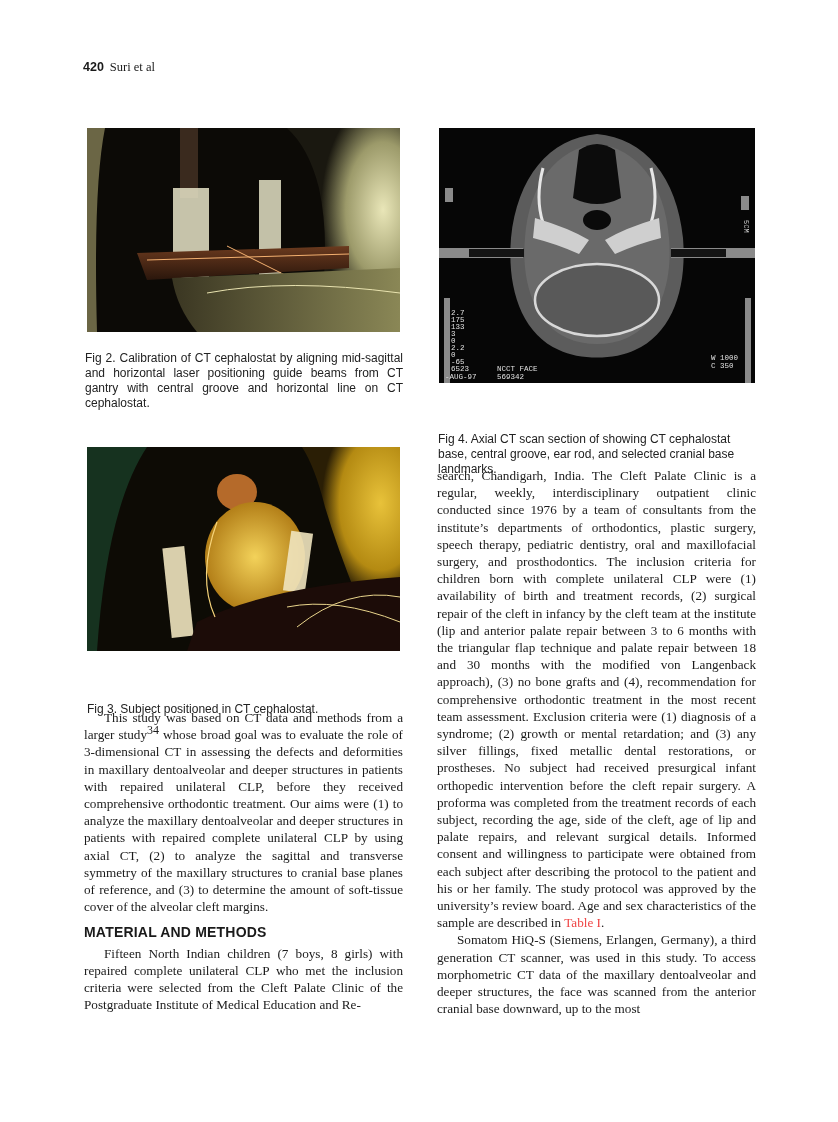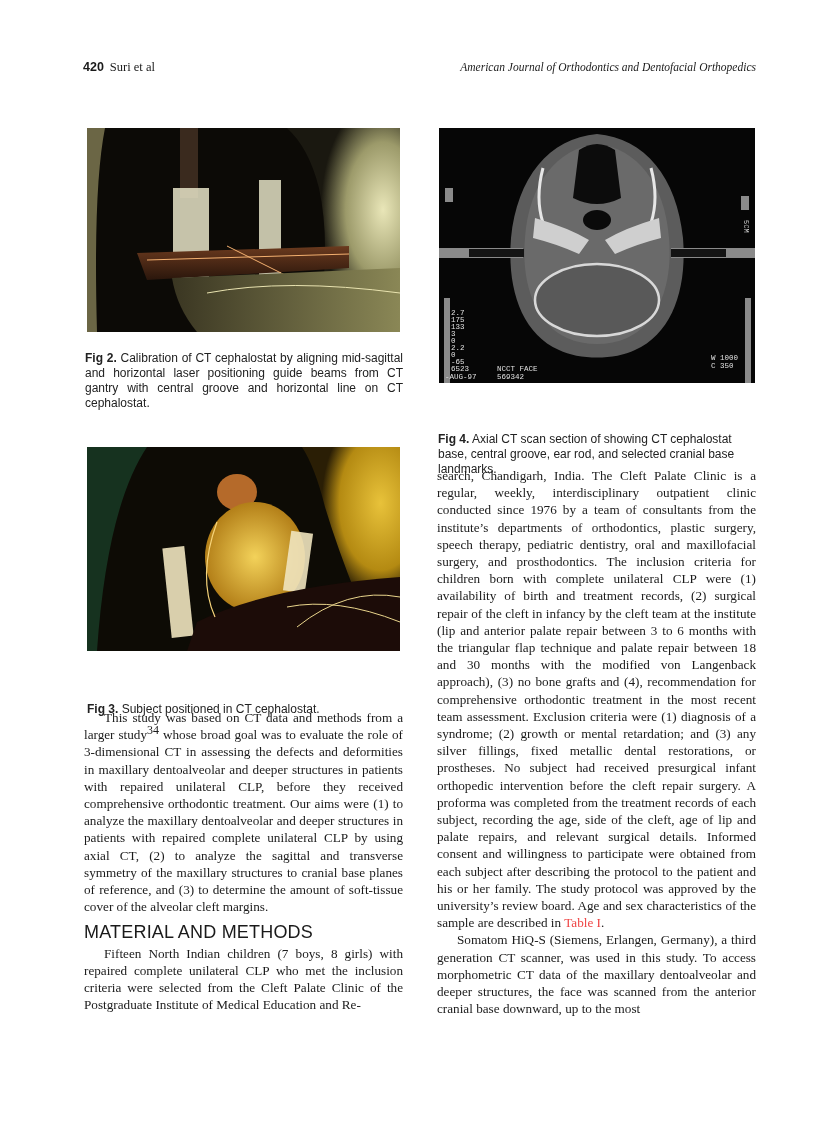--- a/index.html
+++ b/index.html
@@ -9,42 +9,41 @@
   .hdr-left .pg { font-family: "Liberation Sans", sans-serif; font-weight: bold; margin-right: 6px; }
   .hdr-left .auth { font-family: "Liberation Serif", serif; }
   .hdr-right { position: absolute; right: 82px; top: 60px; text-align: right; font-family: "Liberation Serif", serif; font-style: italic; font-size: 11.5px; line-height: 15px; }
 
   .fig { position: absolute; overflow: hidden; }
   #fig2 { left: 87px; top: 128px; width: 313px; height: 204px; background: #0b0a07; }
   #fig3 { left: 87px; top: 447px; width: 313px; height: 204px; background: #0d0b05; }
   #fig4 { left: 439px; top: 128px; width: 316px; height: 255px; background: #7dd3fc; }
 
   .caption { position: absolute; font-family: "Liberation Sans", sans-serif; font-size: 12px; line-height: 15px; color: #222; }
-  .caption b { font-weight: bold; }
+  .caption b { font-weight: normal; }
   #cap2 { left: 85px; top: 351px; width: 318px; text-align: justify; }
   #cap3 { left: 87px; top: 702px; width: 313px; text-align: left; }
   #cap4 { left: 438px; top: 401px; width: 320px; margin-top: 31px; }
 
   .col { position: absolute; font-family: "Liberation Serif", serif; font-size: 13.2px; line-height: 17.2px; text-align: justify; color: #1a1a1a; }
   #colL { left: 84px; top: 709px; width: 319px; }
   #colR { left: 437px; top: 467px; width: 319px; }
   .col p { margin: 0; text-indent: 20px; }
   .col p.noind { text-indent: 0; }
-  .sect { font-family: "Liberation Sans", sans-serif; font-weight: normal; font-size: 18px; margin: 9px 0 3px 0; text-indent: 0; letter-spacing: 0.2px; }
+  .sect { font-family: "Liberation Sans", sans-serif; font-weight: bold; font-size: 14px; margin: 9px 0 3px 0; text-indent: 0; letter-spacing: 0.2px; }
   .link { color: #ef4444; }
   sup { font-size: 12px; line-height: 0; }
 </style>
 </head>
 <body>
 
 <div class="hdr-left">
   <span class="pg">420</span><span class="auth">Suri et al</span>
 </div>
 <div class="hdr-right">
-  <div>American Journal of Orthodontics and Dentofacial Orthopedics</div>
 </div>
 
 <div class="fig" id="fig2">
   <svg width="313" height="204" viewBox="0 0 313 204">
     <defs>
       <radialGradient id="g2a" cx="85%" cy="40%" r="55%">
         <stop offset="0%" stop-color="#e9e6b8"></stop>
         <stop offset="60%" stop-color="#9c9a6a"></stop>
         <stop offset="100%" stop-color="#1a1810"></stop>
       </radialGradient>

